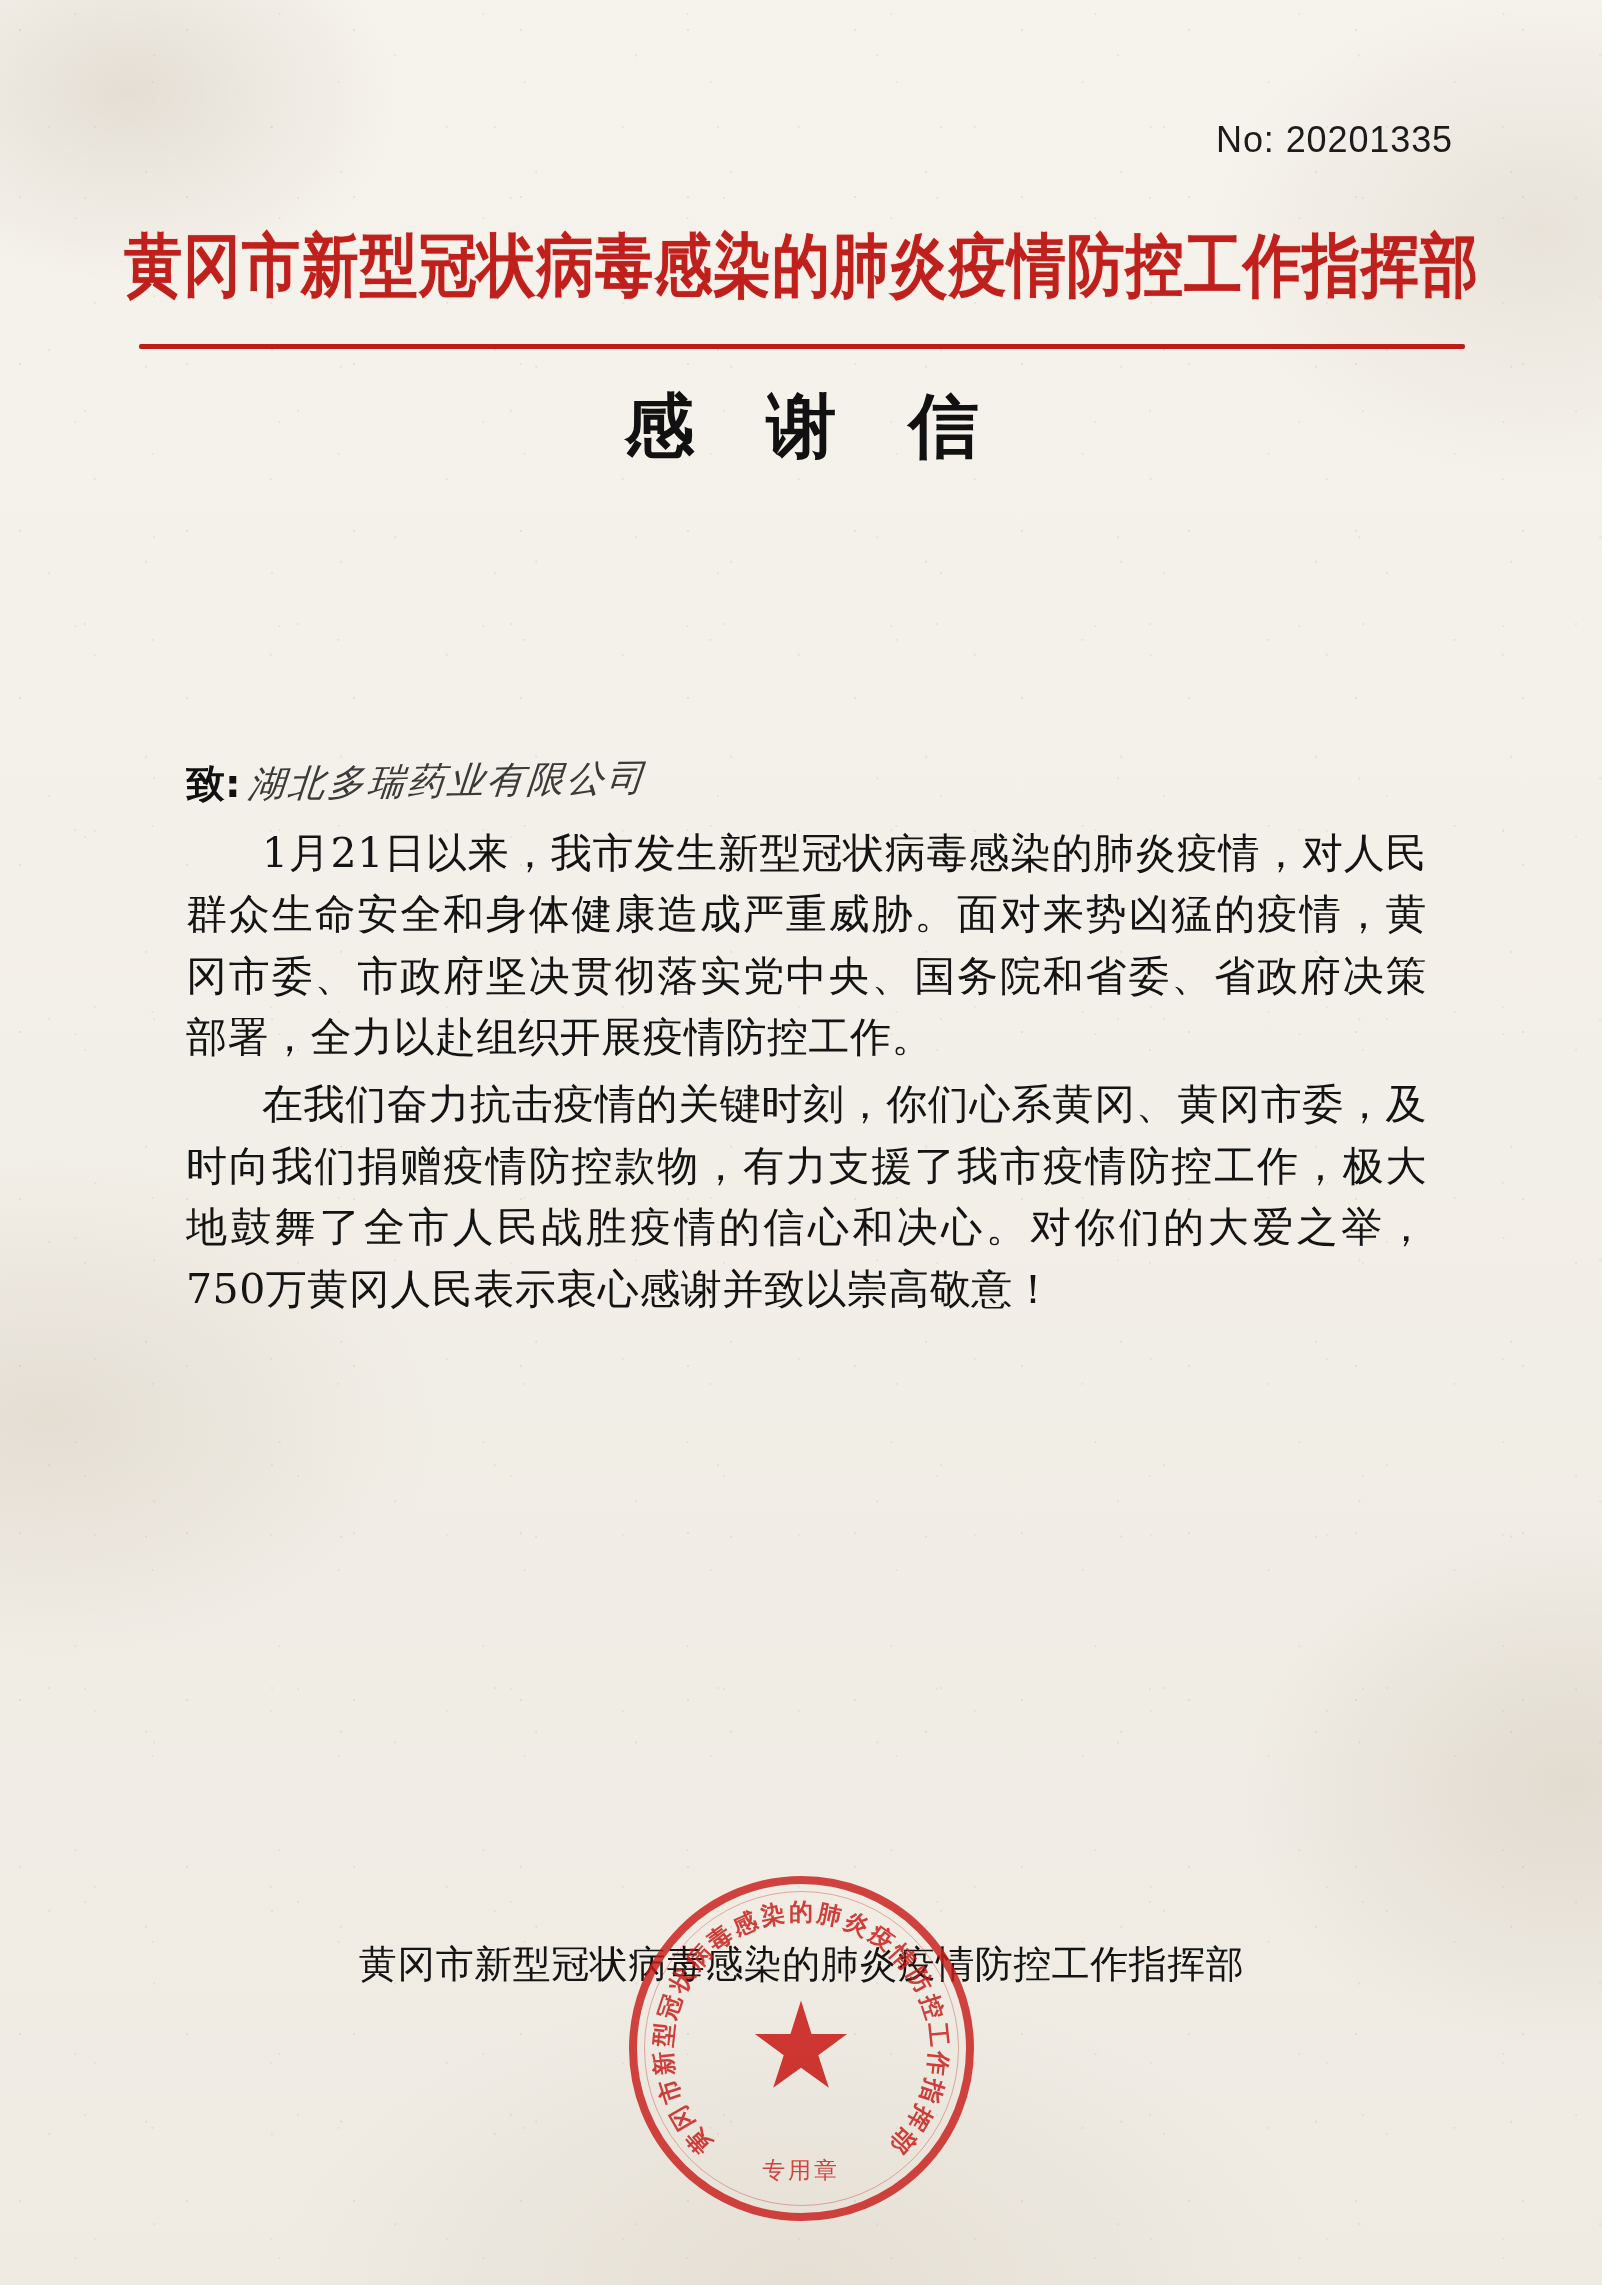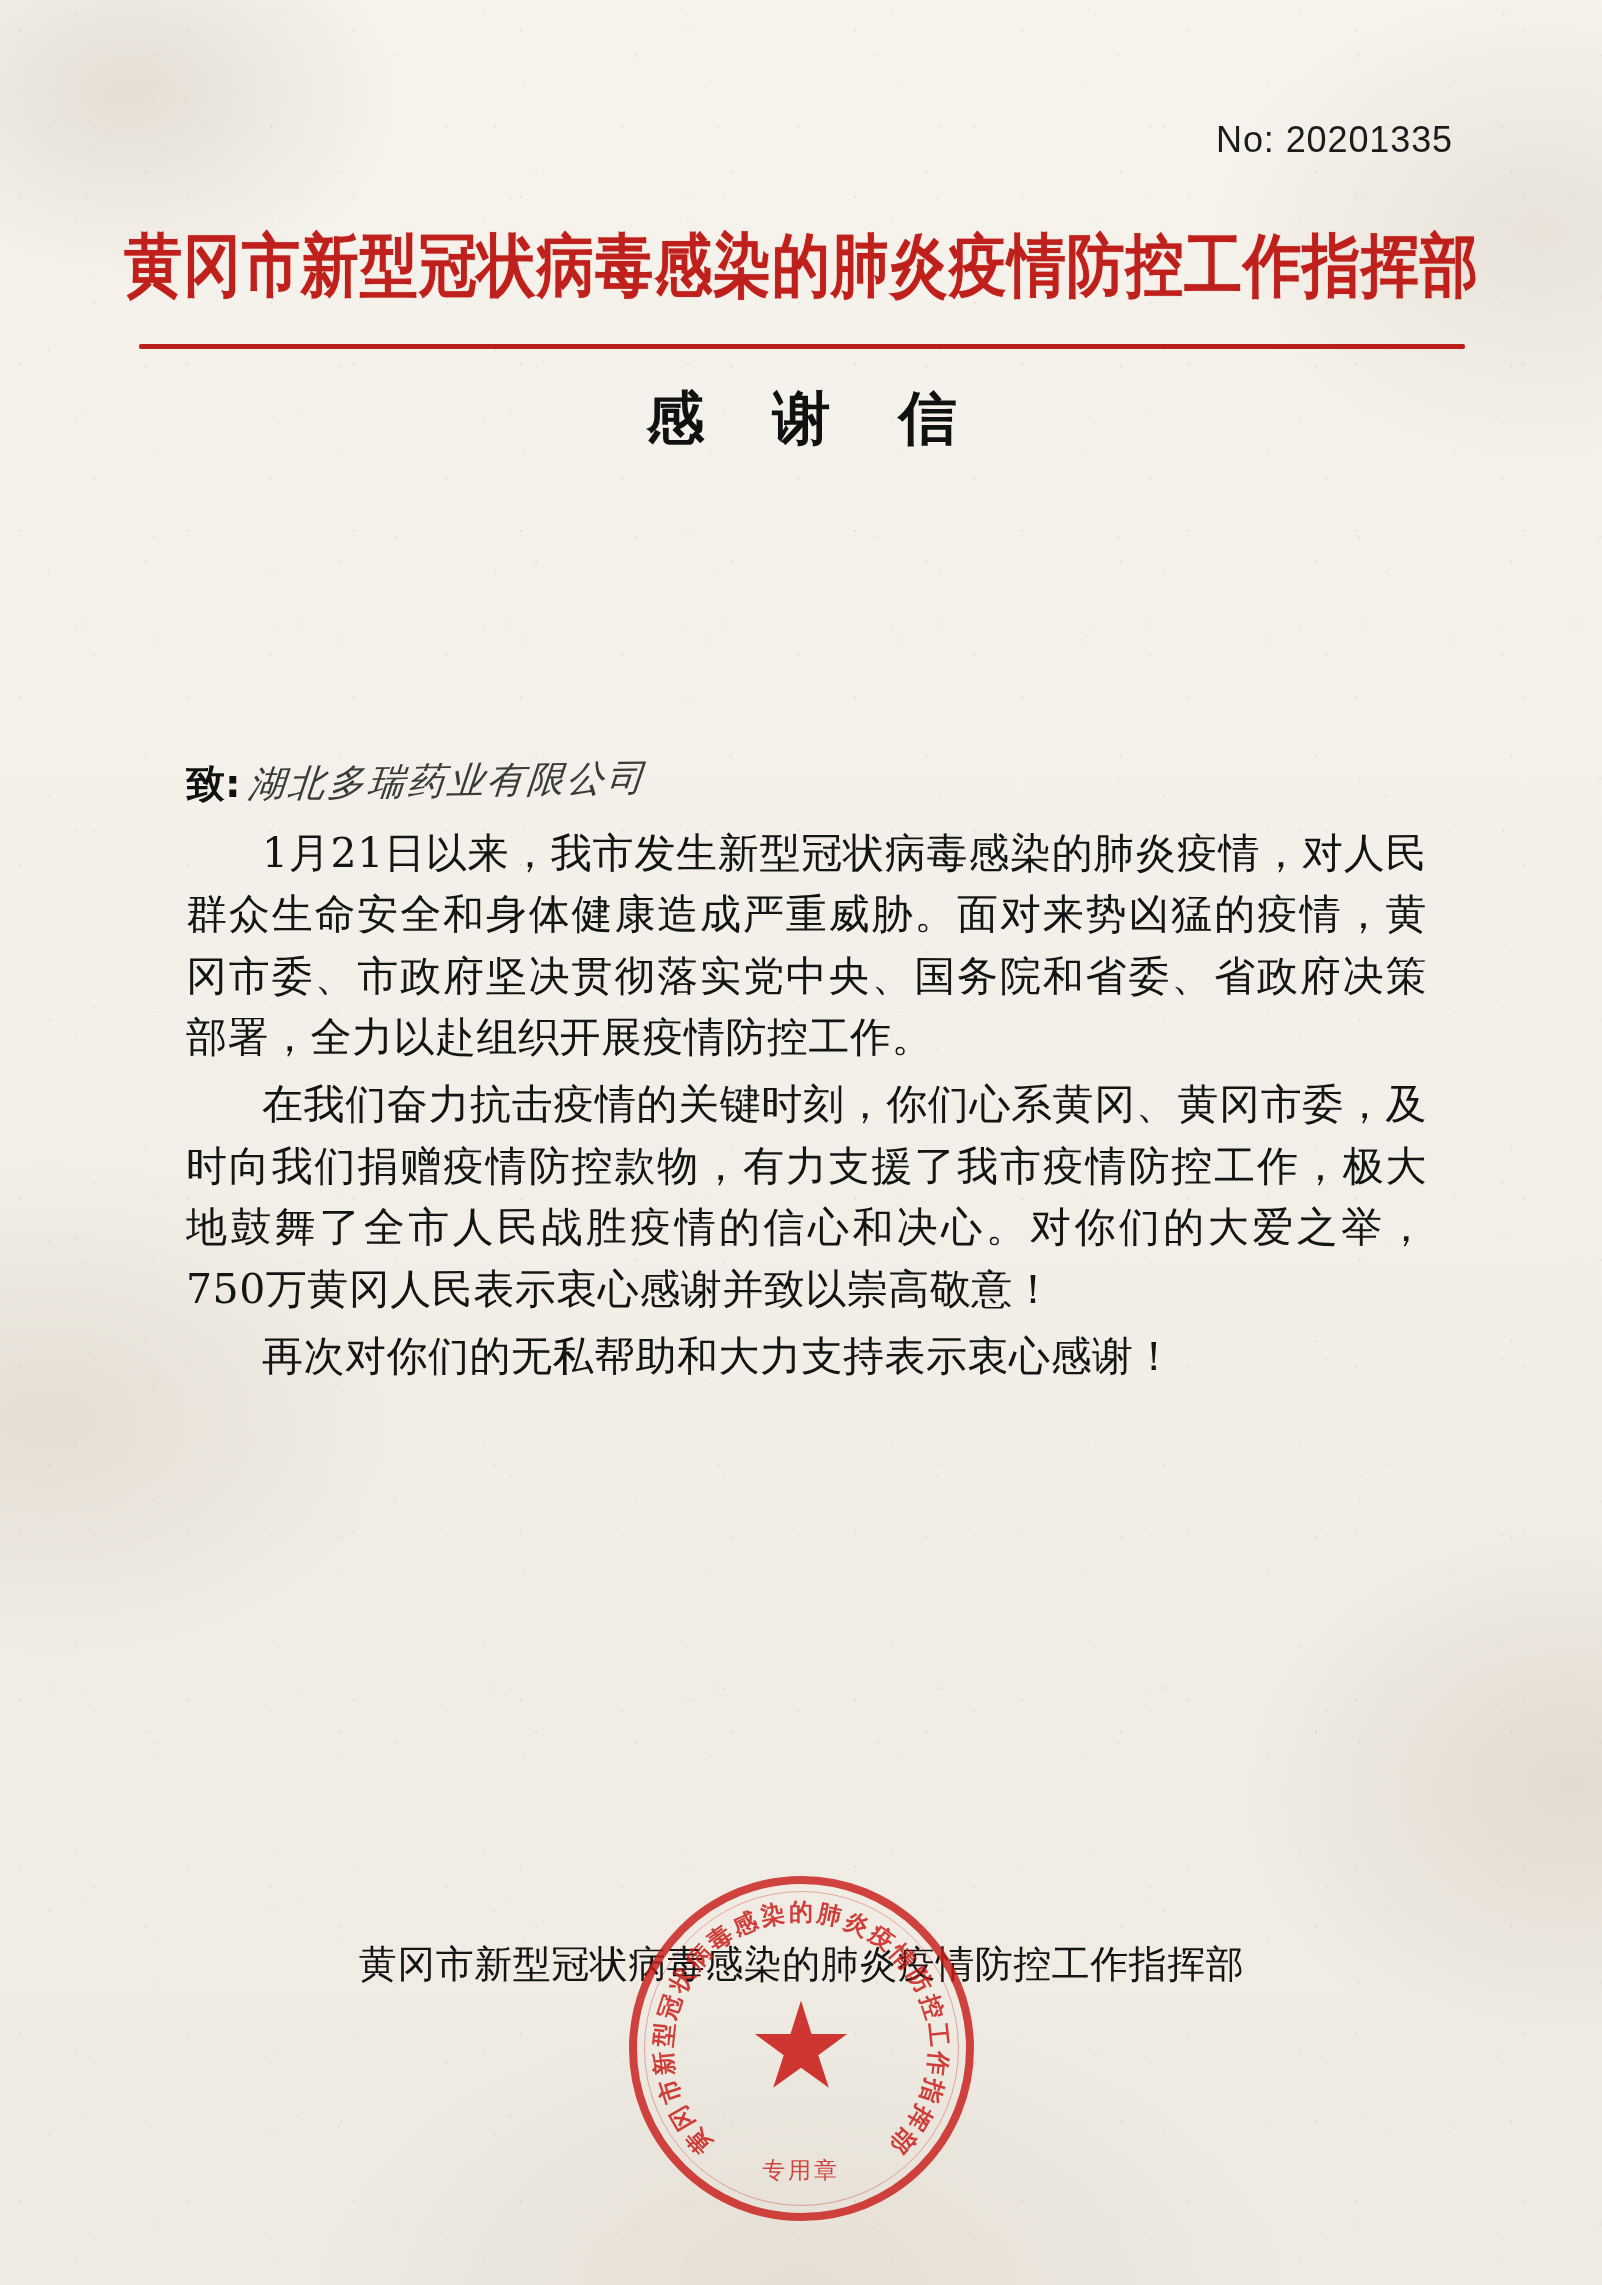--- a/index.html
+++ b/index.html
@@ -92,21 +92,21 @@
 
   
   .doc-title {
     position: absolute;
     top: 380px;
     left: 0;
     right: 0;
     text-align: center;
     font-family: "DejaVu Sans", "Liberation Sans", sans-serif;
     font-weight: bold;
-    font-size: 58px;
+    font-size: 70px;
     letter-spacing: 24px;
     color: #111;
     text-indent: 24px;
   }
 
   
   .body-wrap {
     position: absolute;
     top: 761px;
     left: 186px;
@@ -248,21 +248,20 @@
 
   <div class="body-wrap">
 
     <div class="salutation">
       <span class="lead">致:</span>
       <span class="handwritten">湖北多瑞药业有限公司</span>
     </div>
 
     <p class="para">1月21日以来，我市发生新型冠状病毒感染的肺炎疫情，对人民群众生命安全和身体健康造成严重威胁。面对来势凶猛的疫情，黄冈市委、市政府坚决贯彻落实党中央、国务院和省委、省政府决策部署，全力以赴组织开展疫情防控工作。</p>
     <p class="para">在我们奋力抗击疫情的关键时刻，你们心系黄冈、黄冈市委，及时向我们捐赠疫情防控款物，有力支援了我市疫情防控工作，极大地鼓舞了全市人民战胜疫情的信心和决心。对你们的大爱之举，750万黄冈人民表示衷心感谢并致以崇高敬意！</p>
-    <p class="para last">再次对你们的无私帮助和大力支持表示衷心感谢！</p>
 
   </div>
 
   <div class="signature">黄冈市新型冠状病毒感染的肺炎疫情防控工作指挥部</div>
 
   <div class="seal">
     <div class="seal-ring"></div>
     <div class="seal-inner"></div>
     <div class="seal-text" id="seal-text">
         <span style="transform: translate(-102px, 92px) rotate(-132deg) translate(-50%, -50%);">黄</span>

